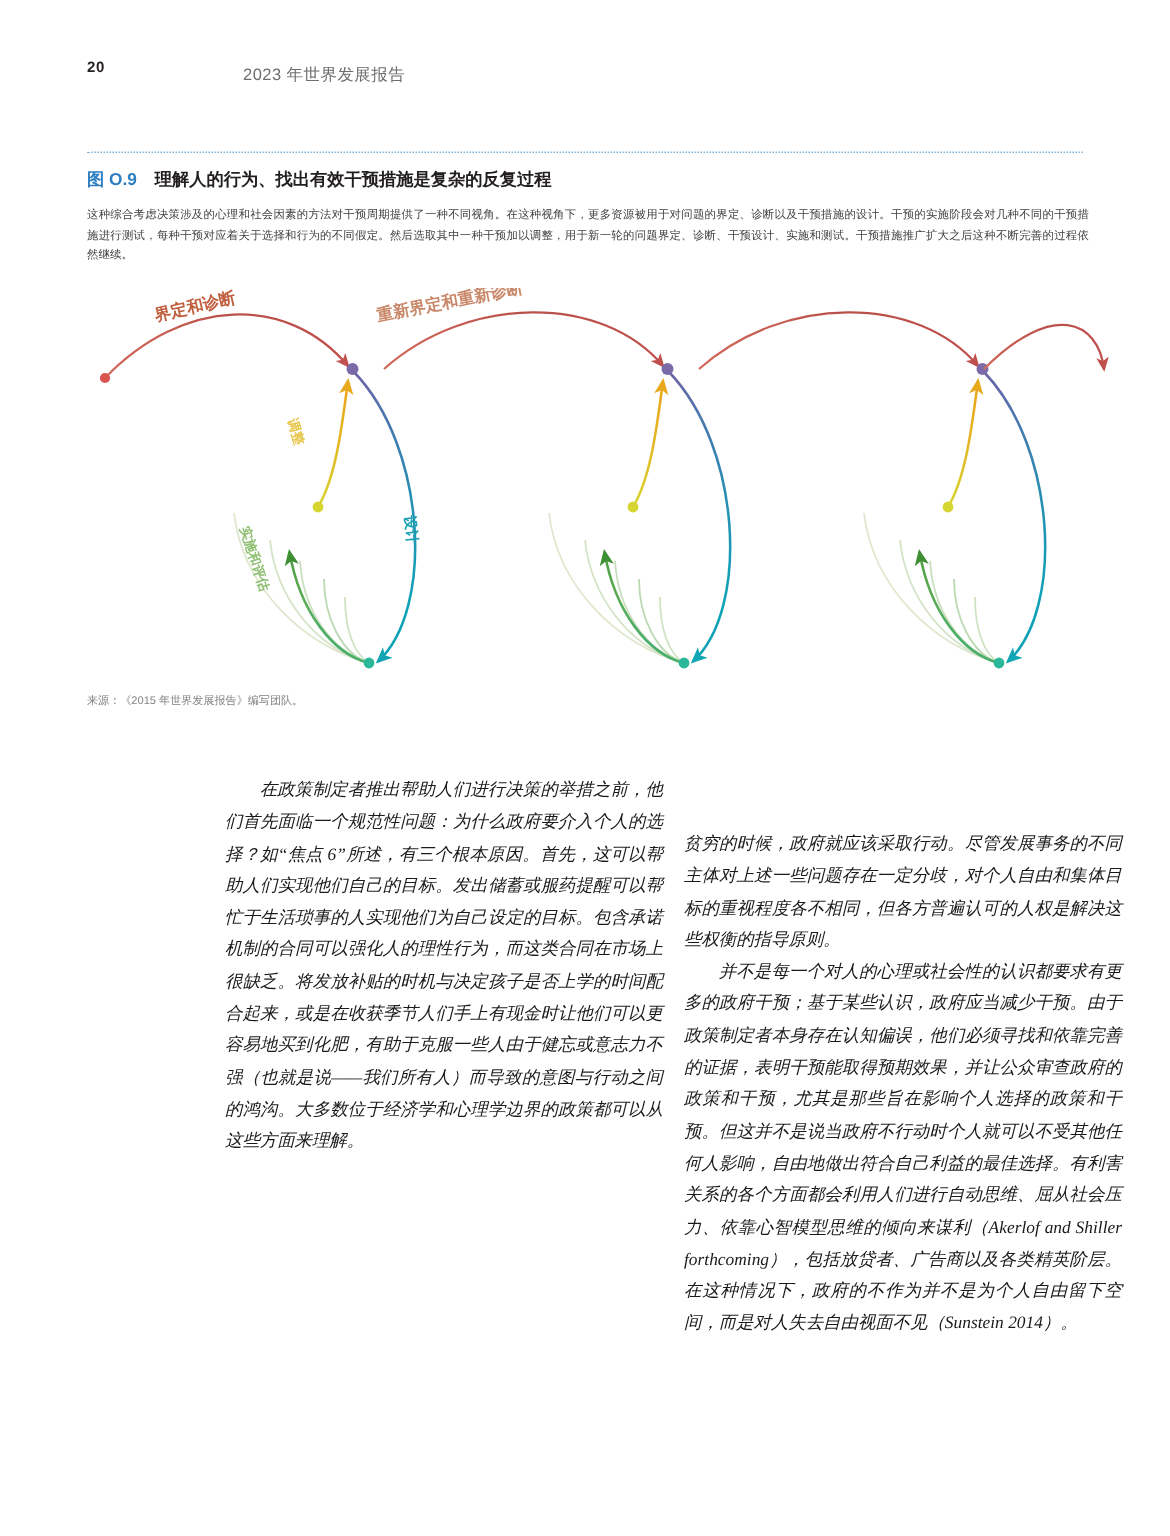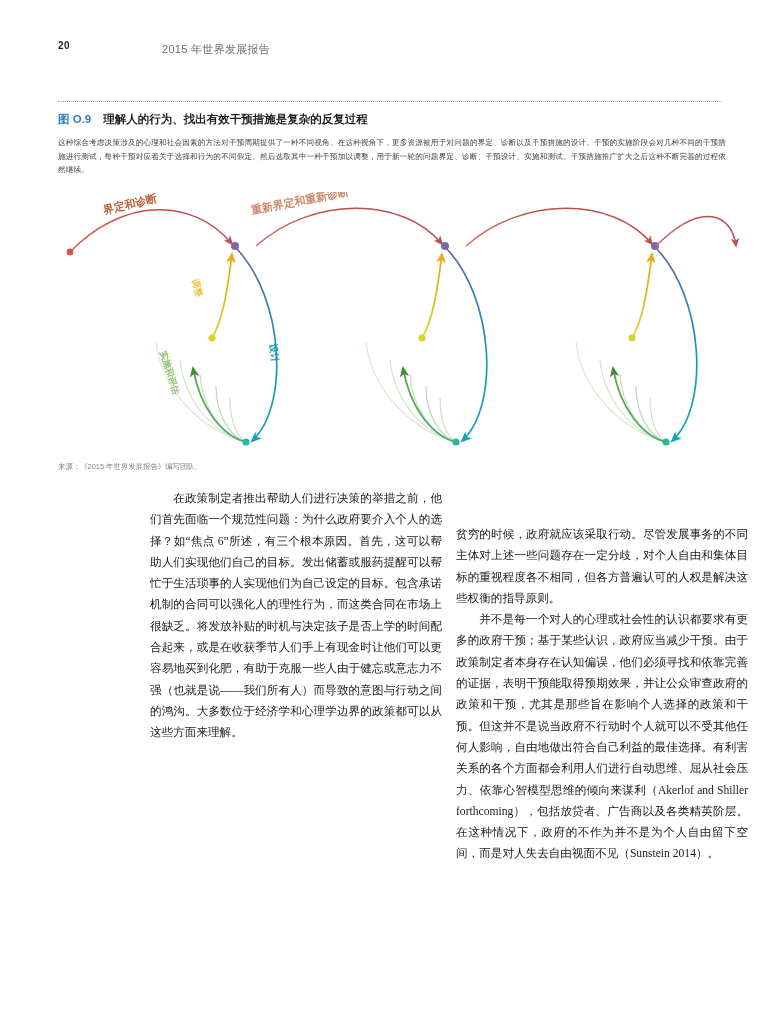--- a/index.html
+++ b/index.html
@@ -106,23 +106,24 @@
     top: 462px;
     font-family: "Liberation Sans", "DejaVu Sans", sans-serif;
     font-size: 7.4px;
     color: #808285;
   }
 
   
   .cols {
     position: absolute;
     left: 58px;
-    top: 488px;
+    top: 516px;
     width: 664px;
     height: 470px;
+    font-style: italic;
   }
   .col {
     position: absolute;
     top: 0;
     width: 306px;
     font-family: "Liberation Serif", "DejaVu Serif", serif;
     font-size: 11.6px;
     line-height: 21.3px;
     text-align: justify;
     text-justify: inter-ideograph;
@@ -142,21 +143,21 @@
     font-weight: bold;
   }
 </style>
 </head>
 <body>
 
 <div class="page">
 
   <div class="runhead">
     <div class="folio">20</div>
-    <div class="runtitle">2015 年世界发展报告</div>
+    <div class="runtitle">2023 年世界发展报告</div>
   </div>
 
   <div class="fig-rule"></div>
 
   <div class="fig-head">
     <span class="fig-num">图 O.9</span><span class="fig-title">理解人的行为、找出有效干预措施是复杂的反复过程</span>
   </div>
 
   <div class="fig-note">这种综合考虑决策涉及的心理和社会因素的方法对干预周期提供了一种不同视角。在这种视角下，更多资源被用于对问题的界定、诊断以及干预措施的设计。干预的实施阶段会对几种不同的干预措施进行测试，每种干预对应着关于选择和行为的不同假定。然后选取其中一种干预加以调整，用于新一轮的问题界定、诊断、干预设计、实施和测试。干预措施推广扩大之后这种不断完善的过程依然继续。</div>
 

